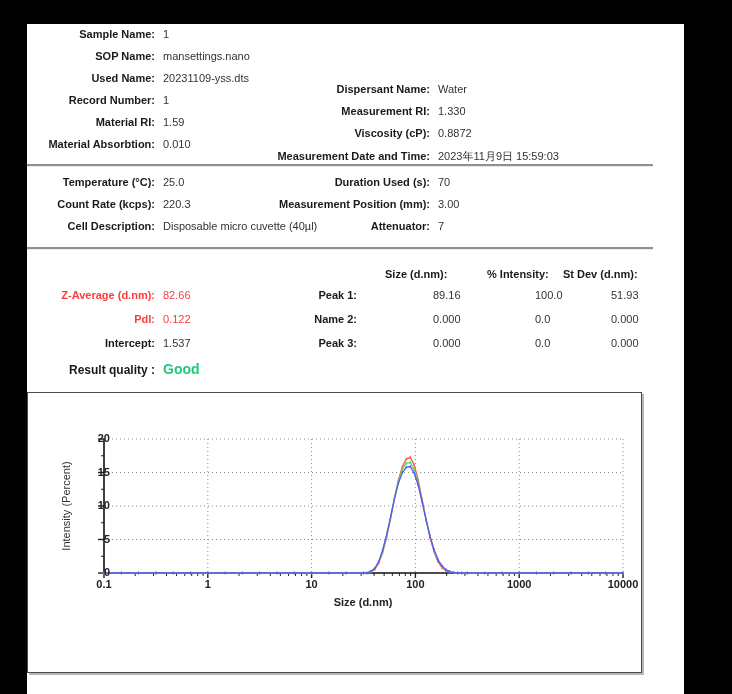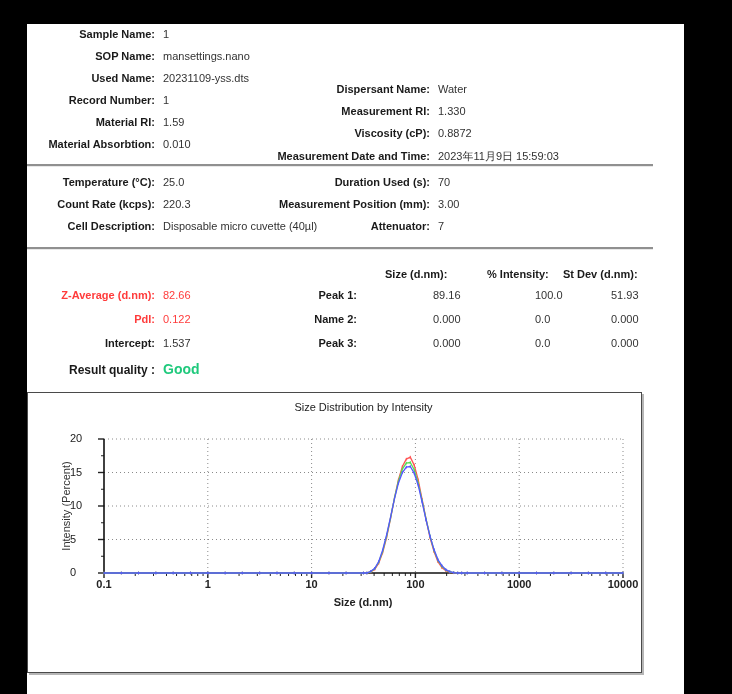--- a/index.html
+++ b/index.html
@@ -16,21 +16,21 @@
   .phead{position:absolute;font-weight:bold;white-space:nowrap;}
   .plabel{position:absolute;left:280px;width:50px;text-align:right;font-weight:bold;white-space:nowrap;}
   .pval{position:absolute;color:#333;white-space:nowrap;padding-left:48px;}
   #chartbox{position:absolute;left:0;top:368px;width:613px;height:279px;background:#fff;
             border:1px solid #4a4a4a;box-shadow:2px 2px 0 #b6b6b6;}
   #chart-title{position:absolute;left:76px;top:8px;width:519px;text-align:center;color:#222;}
   #ylab{position:absolute;left:38px;top:113px;transform:translate(-50%,-50%) rotate(-90deg);
         color:#333;white-space:nowrap;}
   #xlab{position:absolute;left:335px;top:203px;transform:translateX(-50%);font-weight:bold;color:#222;}
   .xtick{position:absolute;top:185px;transform:translateX(-50%);font-weight:bold;color:#222;}
-  .ytick{position:absolute;left:42px;width:30px;font-weight:normal;color:#222;}
+  .ytick{position:absolute;left:52px;width:30px;text-align:right;font-weight:bold;color:#222;}
   #legend{position:absolute;left:108px;top:250px;width:477px;height:20px;background:#fff;
           border:2px solid #4a4a4a;box-shadow:2px 2px 0 rgba(0,0,0,0.25);
           display:flex;align-items:center;justify-content:space-around;}
   .leg-item{display:flex;align-items:center;gap:10px;}
   .leg-line{display:inline-block;width:46px;height:2px;}
   .leg-text{color:#222;white-space:nowrap;}
   svg{position:absolute;left:0;top:0;}
 </style>
 </head>
 <body>
@@ -86,21 +86,20 @@
       <span class="pval" style="top:289px;left:460px">0.0</span>
       <span class="pval" style="top:289px;left:536px">0.000</span>
 
       <span class="plabel" style="top:313px">Peak 3:</span>
       <span class="pval" style="top:313px;left:358px">0.000</span>
       <span class="pval" style="top:313px;left:460px">0.0</span>
       <span class="pval" style="top:313px;left:536px">0.000</span>
     </div>
 
     <div id="chartbox">
-      <div id="chart-title">Size Distribution by Intensity</div>
       <div id="ylab">Intensity (Percent)</div>
       <div id="xlab">Size (d.nm)</div>
       <div id="plot"></div>
 
     <svg width="613" height="279">
           <line x1="76" y1="146.5" x2="595" y2="146.5" stroke="#8a8a8a" stroke-width="1" stroke-dasharray="1 3"></line>
           <line x1="76" y1="113" x2="595" y2="113" stroke="#8a8a8a" stroke-width="1" stroke-dasharray="1 3"></line>
           <line x1="76" y1="79.5" x2="595" y2="79.5" stroke="#8a8a8a" stroke-width="1" stroke-dasharray="1 3"></line>
           <line x1="76" y1="46" x2="595" y2="46" stroke="#8a8a8a" stroke-width="1" stroke-dasharray="1 3"></line>
           <line x1="179.8" y1="46" x2="179.8" y2="180" stroke="#8a8a8a" stroke-width="1" stroke-dasharray="1 3"></line>

